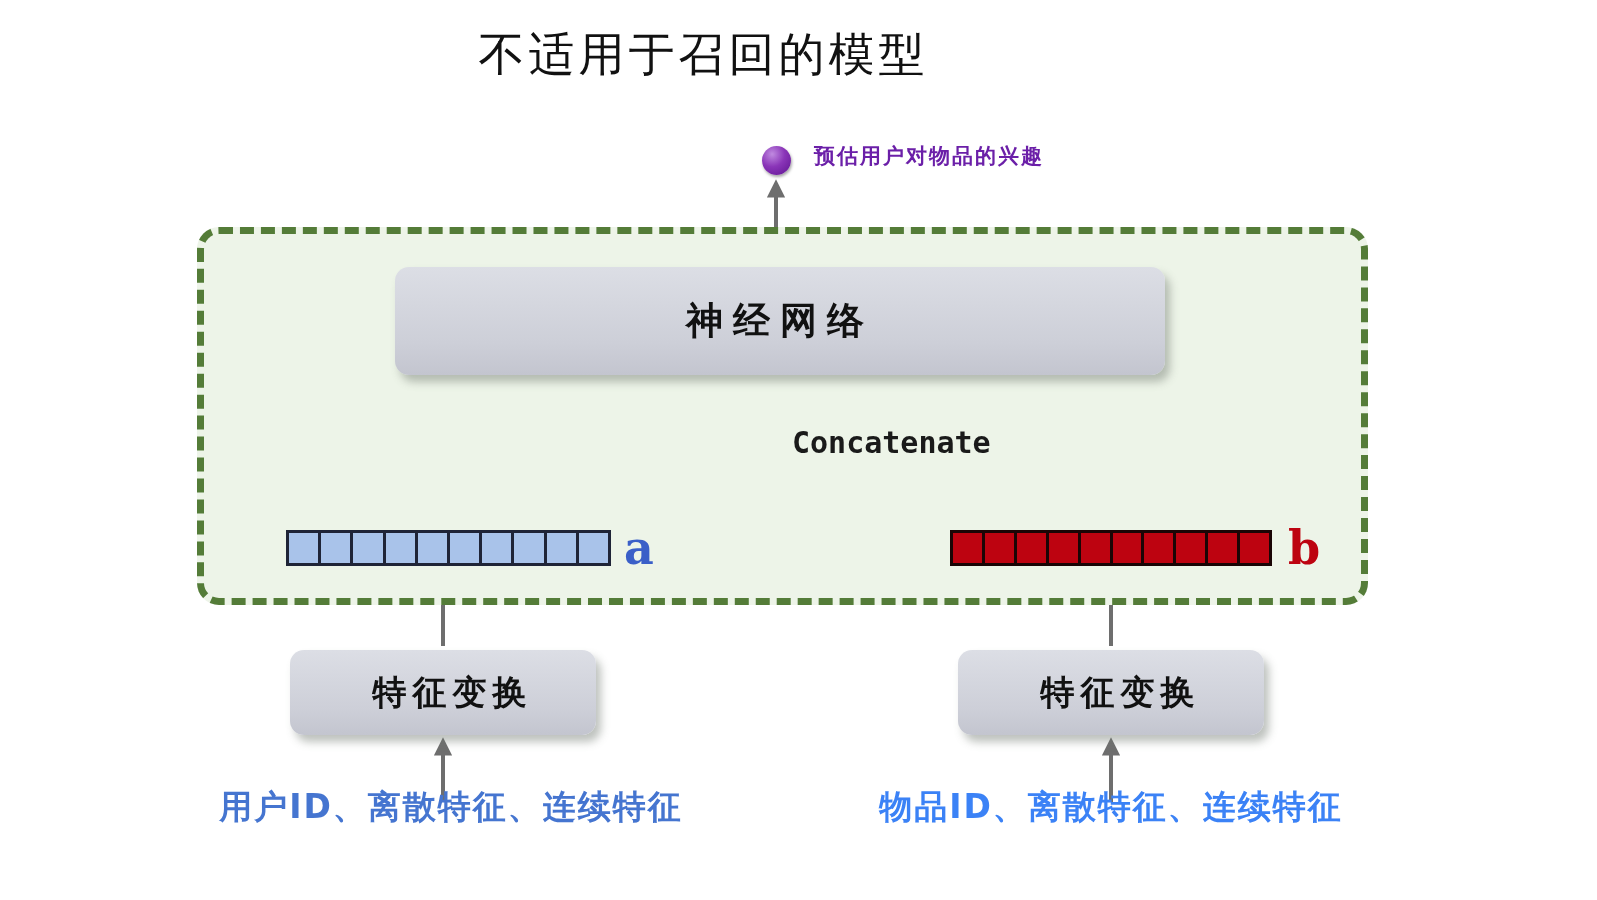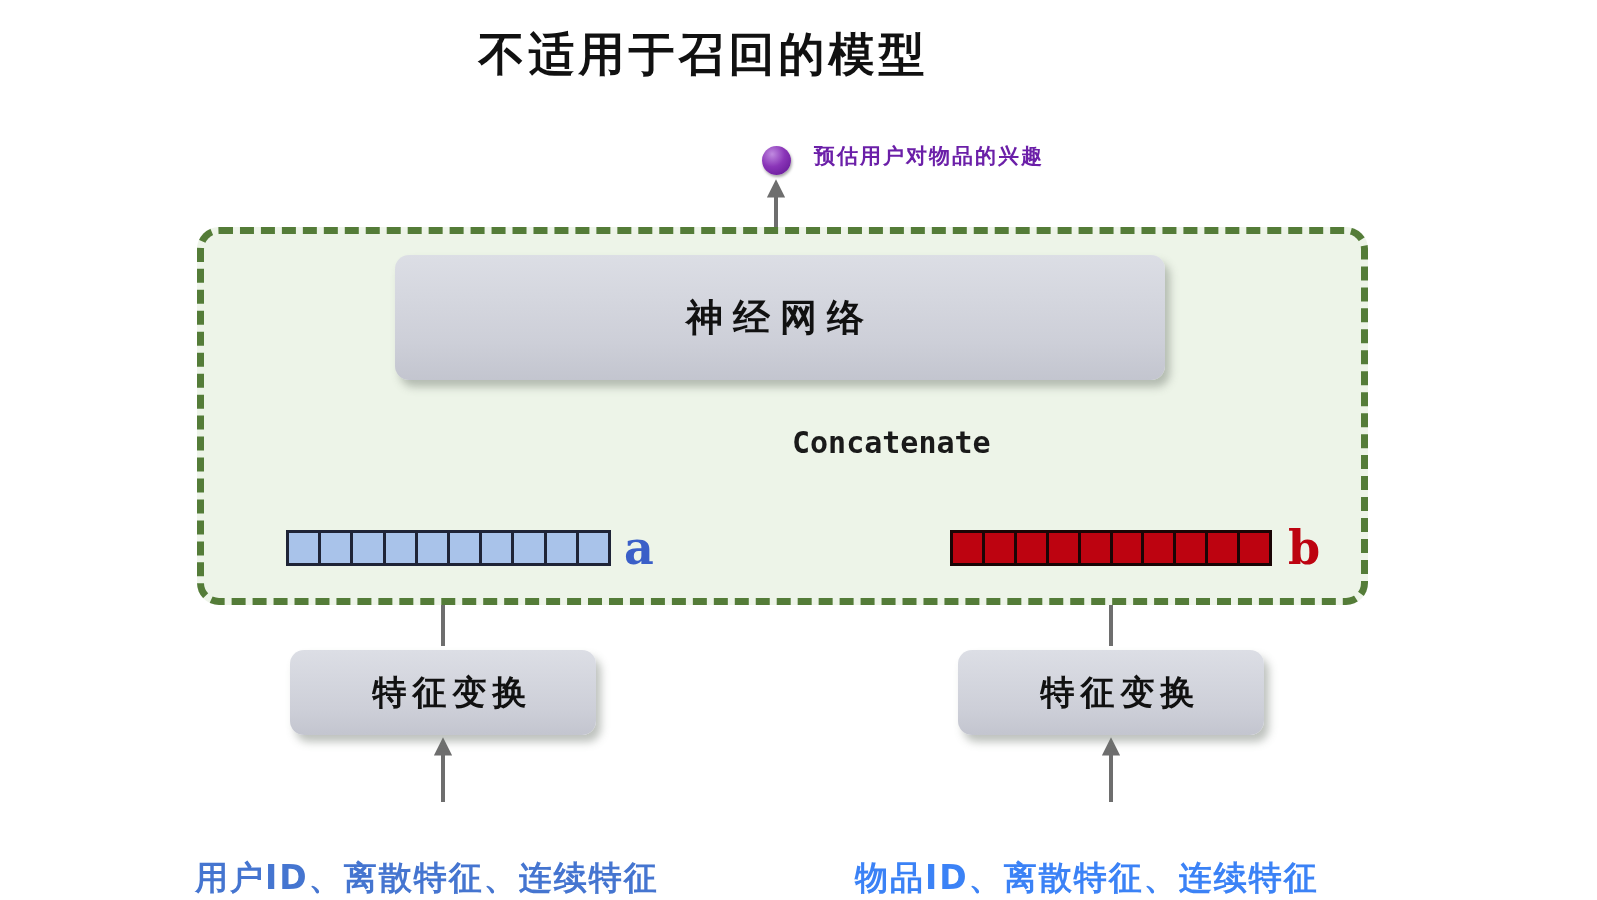--- a/index.html
+++ b/index.html
@@ -5,21 +5,21 @@
   * { margin: 0; padding: 0; box-sizing: border-box; }
   html, body { width: 1597px; height: 900px; background: #ffffff; overflow: hidden; }
   body { font-family: "DejaVu Sans", sans-serif; position: relative; }
 
   .abs { position: absolute; }
 
   .page-title {
     left: 0; top: 24px; width: 1407px;
     text-align: center;
     font-size: 46px;
-    font-weight: bold;
+    font-weight: normal;
     color: #111111;
     letter-spacing: 4px;
   }
 
   .svg-layer { left: 0; top: 0; width: 1597px; height: 900px; pointer-events: none; }
 
   .prediction-dot {
     left: 762px; top: 146px; width: 29px; height: 29px;
     border-radius: 50%;
     background: radial-gradient(circle at 35% 28%, #c08ae0 0%, #8a35b8 45%, #5e1390 100%);
@@ -45,21 +45,21 @@
     background: linear-gradient(180deg, #dcdee5 0%, #cdcfd8 70%, #c3c5cf 100%);
     border-radius: 14px;
     box-shadow: 5px 7px 9px rgba(110,120,110,0.45);
     display: flex;
     align-items: center;
     justify-content: center;
     color: #111111;
     font-weight: 600;
   }
 
-  .nn-box { left: 395px; top: 255px; width: 770px; height: 125px; font-size: 37px; letter-spacing: 10px; }
+  .nn-box { left: 395px; top: 267px; width: 770px; height: 108px; font-size: 37px; letter-spacing: 10px; }
 
   .transform-box { width: 306px; height: 85px; font-size: 34px; letter-spacing: 6px; padding-left: 19px; }
   .transform-left  { left: 290px; top: 650px; }
   .transform-right { left: 958px; top: 650px; }
 
   .concat-label {
     left: 792px; top: 425px;
     font-family: "DejaVu Sans Mono", monospace;
     font-size: 30px;
     font-weight: 600;
@@ -82,22 +82,22 @@
     top: 521px;
     font-family: "DejaVu Serif", serif;
     font-weight: bold;
     font-size: 46px;
     white-space: nowrap;
   }
   .vector-label-a { left: 624px; }
   .vector-label-b { left: 1288px; }
 
   .input-caption {
-    top: 856px; width: 512px;
-    text-align: left;
+    top: 785px; width: 512px;
+    text-align: center;
     font-size: 33px;
     font-weight: bold;
     letter-spacing: 2px;
     white-space: nowrap;
   }
   .input-left  { left: 195px; }
   .input-right { left: 855px; }
 </style>
 </head>
 <body>

